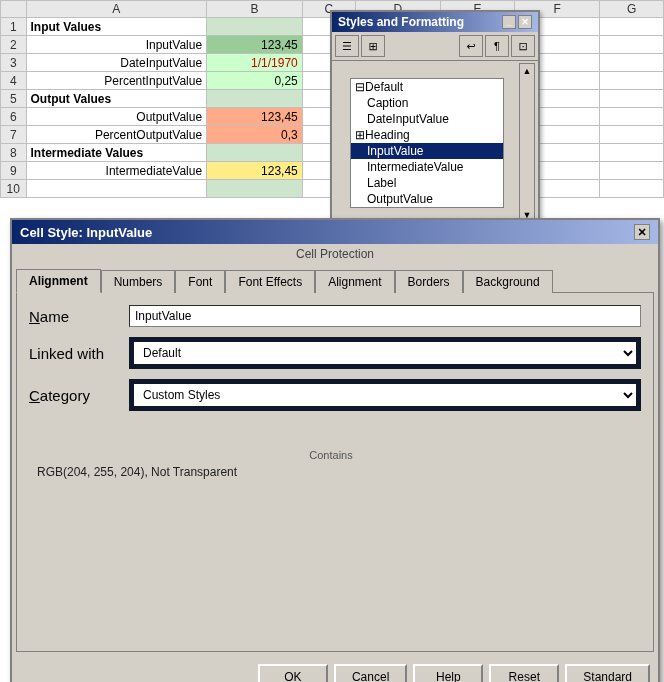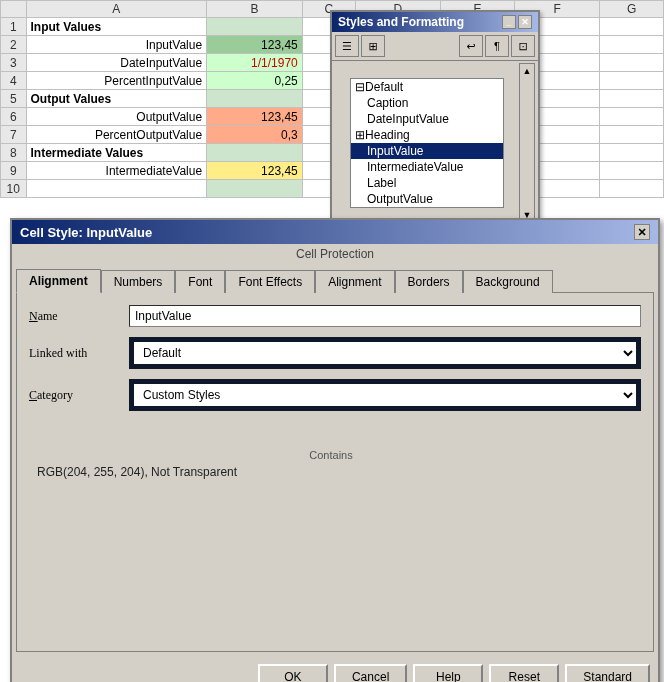--- a/index.html
+++ b/index.html
@@ -203,22 +203,21 @@
       margin: 0 4px 4px;
       padding: 12px;
     }
     .form-row {
       display: flex;
       align-items: center;
       margin-bottom: 10px;
     }
     .form-label {
       width: 100px;
-      font-size: 12px;
-      font-family: Liberation Serif, serif;
+      font-size: 15px;
     }
     .form-input {
       flex: 1;
       padding: 3px 5px;
       background: white;
       border: 1px inset #808080;
       font-size: 12px;
     }
     .form-select-row {
       display: flex;

